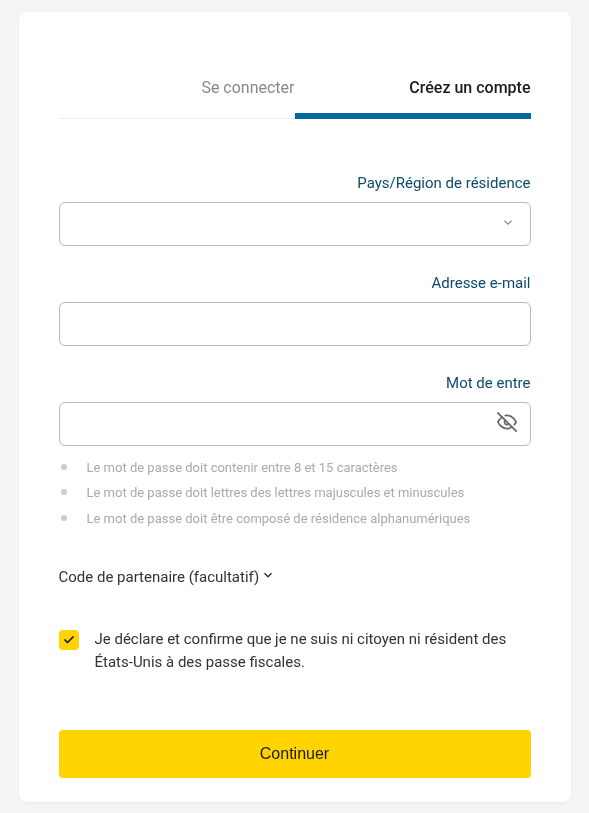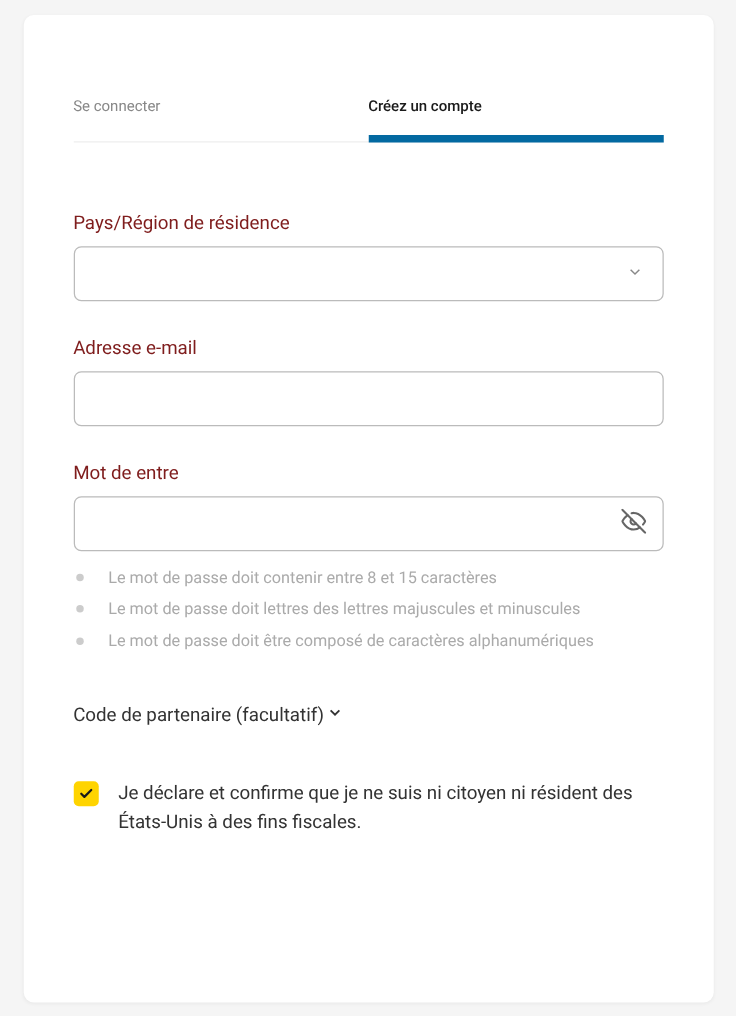--- a/index.html
+++ b/index.html
@@ -24,40 +24,41 @@
       padding: 50px 40px 40px 40px;
       box-shadow: 0 1px 3px rgba(0,0,0,0.05);
     }
     .tabs {
       display: flex;
       border-bottom: 1px solid #eee;
       margin-bottom: 55px;
     }
     .tab {
       flex: 1;
-      text-align: left;
+      text-align: right;
       padding: 16px 0;
-      font-size: 12px;
+      font-size: 16px;
       cursor: pointer;
       color: #888;
     }
     .tab.active {
       color: #1a1a1a;
       font-weight: 500;
       border-bottom: 6px solid #0369a1;
       margin-bottom: -1px;
     }
     .field-group {
       margin-bottom: 28px;
     }
     .field-label {
       font-size: 15px;
-      color: #7f1d1d;
+      color: #0c4a6e;
       margin-bottom: 10px;
       display: block;
+      text-align: right;
     }
     .select-wrapper {
       position: relative;
     }
     .field-input {
       width: 100%;
       height: 44px;
       border: 1px solid #bbb;
       border-radius: 6px;
       padding: 0 14px;
@@ -197,36 +198,37 @@
       <div class="hint">
         <span class="hint-bullet"></span>
         <span>Le mot de passe doit contenir entre 8 et 15 caractères</span>
       </div>
       <div class="hint">
         <span class="hint-bullet"></span>
         <span>Le mot de passe doit lettres des lettres majuscules et minuscules</span>
       </div>
       <div class="hint">
         <span class="hint-bullet"></span>
-        <span>Le mot de passe doit être composé de caractères alphanumériques</span>
+        <span>Le mot de passe doit être composé de résidence alphanumériques</span>
       </div>
     </div>
   </div>
 
   <div class="partner-code">
     <span>Code de partenaire (facultatif)</span>
     <span class="partner-chevron">
       <svg width="14" height="14" viewBox="0 0 24 24" fill="none" stroke="currentColor" stroke-width="2.5">
           <polyline points="6 9 12 15 18 9"></polyline>
         </svg>
     </span>
   </div>
 
   <div class="checkbox-row">
     <div class="checkbox">
       <svg viewBox="0 0 24 24" fill="none" stroke="#1a1a1a" stroke-width="3.5" stroke-linecap="round" stroke-linejoin="round">
           <polyline points="20 6 9 17 4 12"></polyline>
         </svg>
     </div>
-    <div class="checkbox-label">Je déclare et confirme que je ne suis ni citoyen ni résident des États-Unis à des fins fiscales.</div>
-  </div>
-
+    <div class="checkbox-label">Je déclare et confirme que je ne suis ni citoyen ni résident des États-Unis à des passe fiscales.</div>
+  </div>
+
+  <button class="submit-btn">Continuer</button>
 </div>
 
 </body></html>

